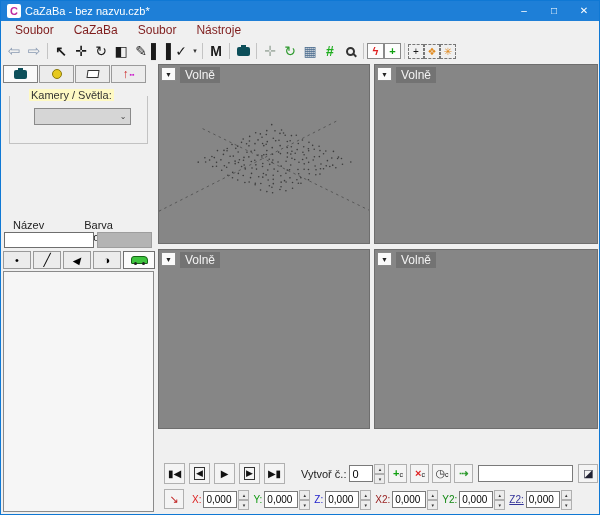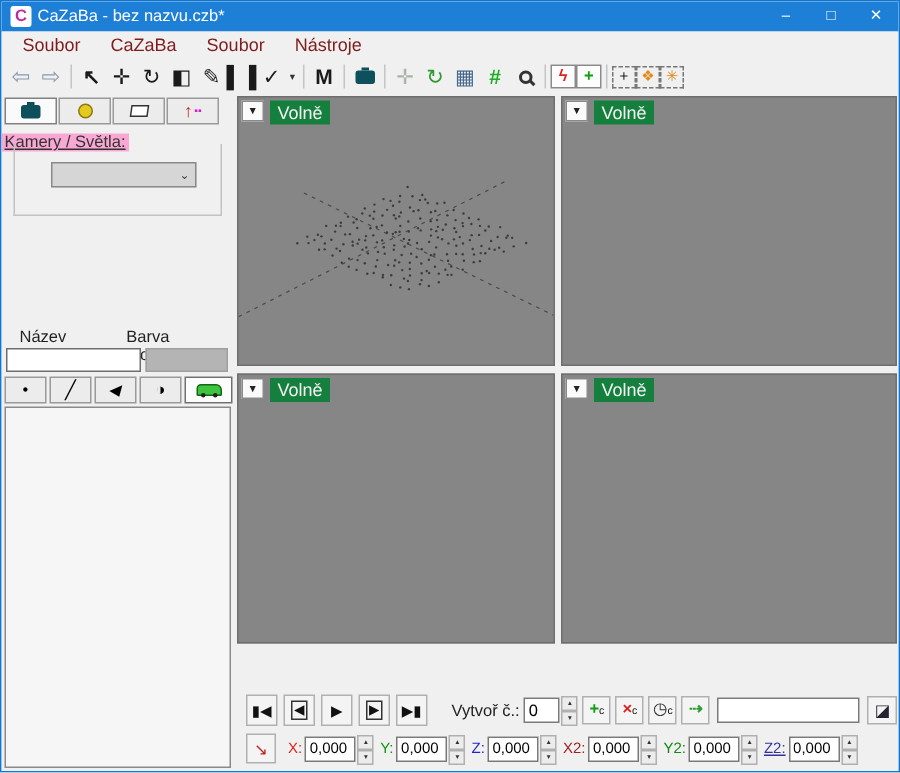--- a/index.html
+++ b/index.html
@@ -41,21 +41,21 @@
   
   .sidebar { position:absolute; top:62px; left:0; width:155px; bottom:0; background:#f0f0f0; }
   .tabrow1 { position:absolute; top:2px; left:2px; display:flex; }
   .s-tab { width:35px; height:18px; border:1px solid #9a9a9a; background:#ececec; margin-right:1px; display:flex; align-items:center; justify-content:center; font-size:11px; }
   .s-tab.active { background:#fafafa; border-color:#808080; }
   .ball-shape { width:10px; height:10px; border-radius:50%; background:#e6c91f; border:1px solid #8a7a10; }
   .mon-shape { width:12px; height:8px; border:1px solid #333; transform:skewX(-8deg); background:#fff; }
   .hier-glyph { color:#cc2222; font-weight:bold; font-size:12px; }
   .hier-dots { color:#cc22cc; font-size:7px; margin-left:1px; }
   .groupframe { position:absolute; top:33px; left:8px; width:139px; height:48px; border:1px solid #c2c2c2; border-top:none; }
-  .grouplabel { position:absolute; top:26px; left:0; font-size:11px; color:#333; background:#f9a8d4; padding:0 2px;text-decoration:underline; }
+  .grouplabel { position:absolute; top:26px; left:28px; font-size:11px; color:#333; background:#fef9c3; padding:0 2px; }
   .combo { position:absolute; top:45px; left:33px; width:97px; height:17px; background:#d6d6d6; border:1px solid #8a8a8a; display:flex; align-items:center; }
   .combo-value { flex:1; font-size:11px; padding-left:3px; color:#333; }
   .combo-arrow { width:14px; text-align:center; font-size:8px; color:#444; }
   .create-btn { position:absolute; top:92px; left:18px; width:56px; height:26px; background:#d9f2d9; border:1px solid #9fae9f; color:#2e9e2e; font-size:13px; display:flex; align-items:center; justify-content:center; }
   .delete-btn { position:absolute; top:92px; left:88px; width:56px; height:26px; background:#f8d3d3; border:1px solid #b09a9a; color:#222; font-size:13px; display:flex; align-items:center; justify-content:center; }
   .labelrow { position:absolute; top:156px; left:0; right:0; display:flex; justify-content:space-between; padding:0 3px 0 12px; font-size:11px; color:#222; }
   .name-input { position:absolute; top:169px; left:3px; width:90px; height:16px; border:1px solid #6e6e6e; background:#ffffff; font-size:11px; padding:0 2px; }
   .color-swatch { position:absolute; top:169px; left:96px; width:55px; height:16px; background:#b4b4b4; border:1px solid #9e9e9e; }
   .tabrow2 { position:absolute; top:188px; left:2px; display:flex; }
   .s-tab2 { width:28px; height:18px; border:1px solid #9a9a9a; background:#ececec; margin-right:2px; display:flex; align-items:center; justify-content:center; font-size:11px; }
@@ -68,21 +68,21 @@
   .listbox { position:absolute; top:208px; left:2px; right:2px; bottom:2px; background:#f6f6f6; border:1px solid #8a8a8a; }
 
   
   .viewarea { position:absolute; top:62px; left:155px; right:0; bottom:0; background:#f0f0f0; }
   .pane { position:absolute; background:#868686; border:1px solid #6e6e6e; }
   .pane-tl { left:2px;  top:1px;   width:212px; height:180px; }
   .pane-tr { left:218px; top:1px;  width:224px; height:180px; }
   .pane-bl { left:2px;  top:186px; width:212px; height:180px; }
   .pane-br { left:218px; top:186px; width:224px; height:180px; }
   .pane-menu { position:absolute; top:2px; left:2px; width:15px; height:14px; background:#fafafa; border:1px solid #8a8a8a; font-size:7px; color:#222; display:flex; align-items:center; justify-content:center; }
-  .pane-label { position:absolute; top:2px; left:21px; height:16px; background:#15803d; color:#f2f2f2; font-size:12px; line-height:16px; padding:0 5px; }
+  .pane-label { position:absolute; top:2px; left:21px; height:16px; background:#737373; color:#f2f2f2; font-size:12px; line-height:16px; padding:0 5px; }
   .scene-svg { position:absolute; inset:0; width:100%; height:100%; }
 
   
   .anim-row1 { position:absolute; top:400px; left:8px; display:flex; align-items:center; }
   .anim-row2 { position:absolute; top:426px; left:8px; display:flex; align-items:center; }
   .tbtn { width:21px; height:21px; border:1px solid #b0b0b0; background:#f4f4f4; display:flex; align-items:center; justify-content:center; font-size:10px; color:#111; margin-right:4px; flex:0 0 auto; }
   .tbtn .inbox { border:1px solid #333; padding:0 1px; font-size:9px; line-height:11px; }
   .frame-label { font-size:11px; color:#222; margin:0 3px 0 12px; white-space:nowrap; }
   .frame-input { width:24px; height:17px; border:1px solid #7a7a7a; background:#fff; font-size:11px; padding:0 2px; }
   .spin { width:11px; height:19px; display:flex; flex-direction:column; margin-left:1px; flex:0 0 auto; }

